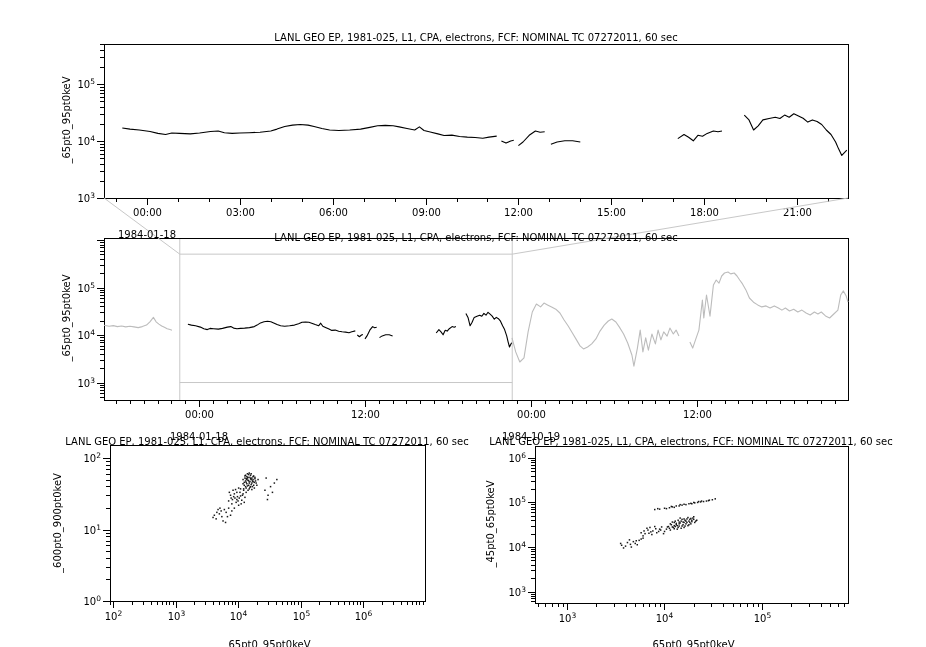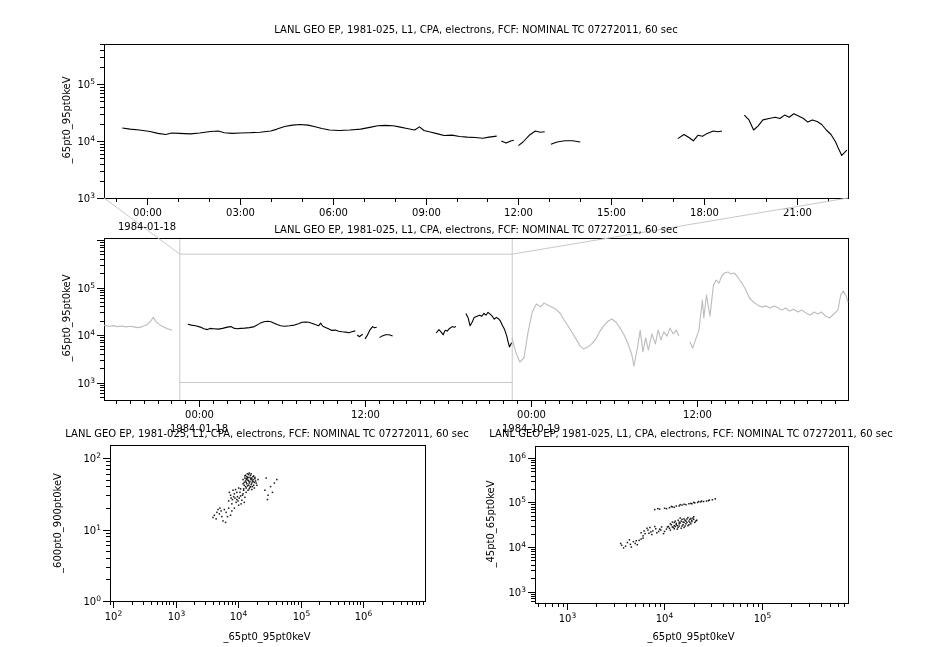--- a/index.html
+++ b/index.html
@@ -1,19 +1,19 @@
 <!DOCTYPE html>
 <html><head>
 <meta charset="utf-8">
 <style>
   html,body{margin:0;padding:0;background:#ffffff;}
   #screen{position:relative;width:926px;height:647px;background:#ffffff;overflow:hidden;
           font-family:"DejaVu Sans","Liberation Sans",sans-serif;color:#000;}
   .lbl{position:absolute;font-size:10px;line-height:11px;white-space:nowrap;color:#000;}
-  .ctr{transform:translateX(-50%);}
+  .ctr{transform:translateX(-50%);margin-top:8px;}
   .rot{transform:translate(-50%,-50%) rotate(-90deg);transform-origin:center center;}
   svg text{font-family:"DejaVu Sans","Liberation Sans",sans-serif;}
 </style>
 </head>
 <body>
 
 <div id="screen">
 
   <svg id="plot-svg" width="926" height="647" viewBox="0 0 926 647" style="position:absolute;left:0;top:0">
       <g>

